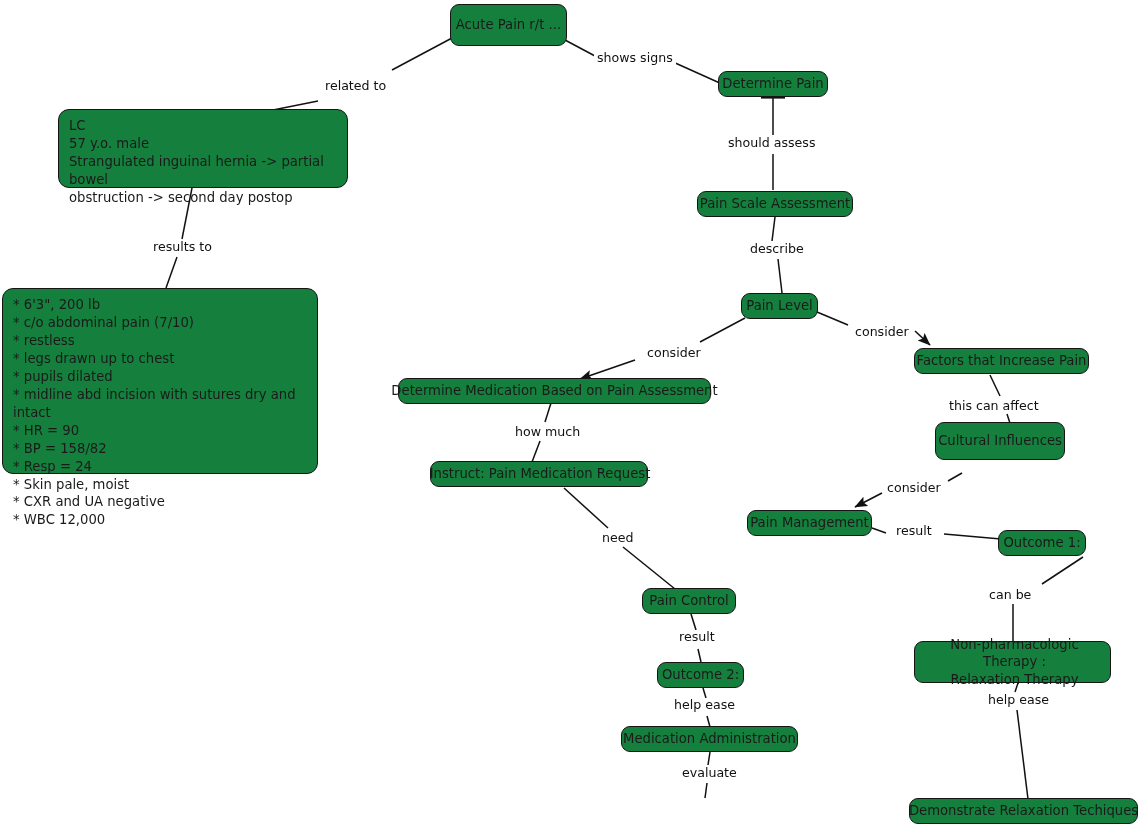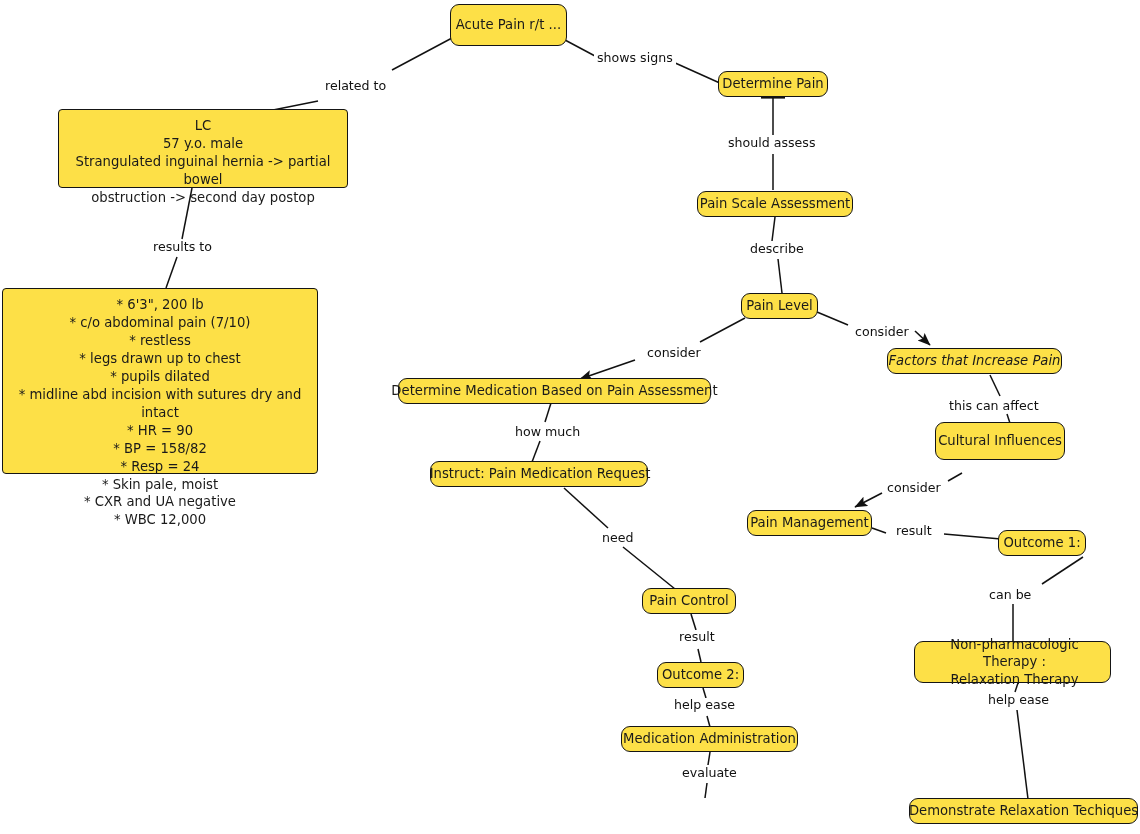--- a/index.html
+++ b/index.html
@@ -23,45 +23,45 @@
     position: absolute;
     left: 0;
     top: 0;
     width: 1140px;
     height: 834px;
     pointer-events: none;
   }
   .node {
     position: absolute;
     box-sizing: border-box;
-    background: #fde047;
+    background: #15803d;
     border: 1.4px solid #151515;
     border-radius: 9px;
     color: #1a1a1a;
     font-size: 13.2px;
     line-height: 1.32;
     display: flex;
     align-items: center;
     justify-content: center;
     text-align: center;
     padding: 3px 9px;
     z-index: 3;
     white-space: nowrap;
   }
   .node.multiline {
     white-space: pre-line;
     text-align: center;
   }
   .node.textbox {
     justify-content: flex-start;
-    text-align: center;
+    text-align: left;
     white-space: pre-line;
     align-items: flex-start;
     padding: 7px 10px;
-    border-radius: 4px;
+    border-radius: 11px;
     line-height: 1.36;
   }
   .link-label {
     position: absolute;
     font-size: 12.6px;
     color: #111111;
     background: #ffffff;
     padding: 0 3px;
     white-space: nowrap;
     z-index: 4;
@@ -186,21 +186,21 @@
 
   <div class="node" style="left:657px; top:662px; width:87px; height:26px;">
     <span>Outcome 2:</span>
   </div>
 
   <div class="node" style="left:621px; top:726px; width:177px; height:26px;">
     <span>Medication Administration</span>
   </div>
 
 
-  <div class="node" style="left:887px; top:348px; width:175px; height:26px;font-style:italic;">
+  <div class="node" style="left:914px; top:348px; width:175px; height:26px;">
     <span>Factors that Increase Pain</span>
   </div>
 
   <div class="node" style="left:935px; top:422px; width:130px; height:38px;">
     <span>Cultural Influences</span>
   </div>
 
   <div class="node" style="left:747px; top:510px; width:125px; height:26px;">
     <span>Pain Management</span>
   </div>

